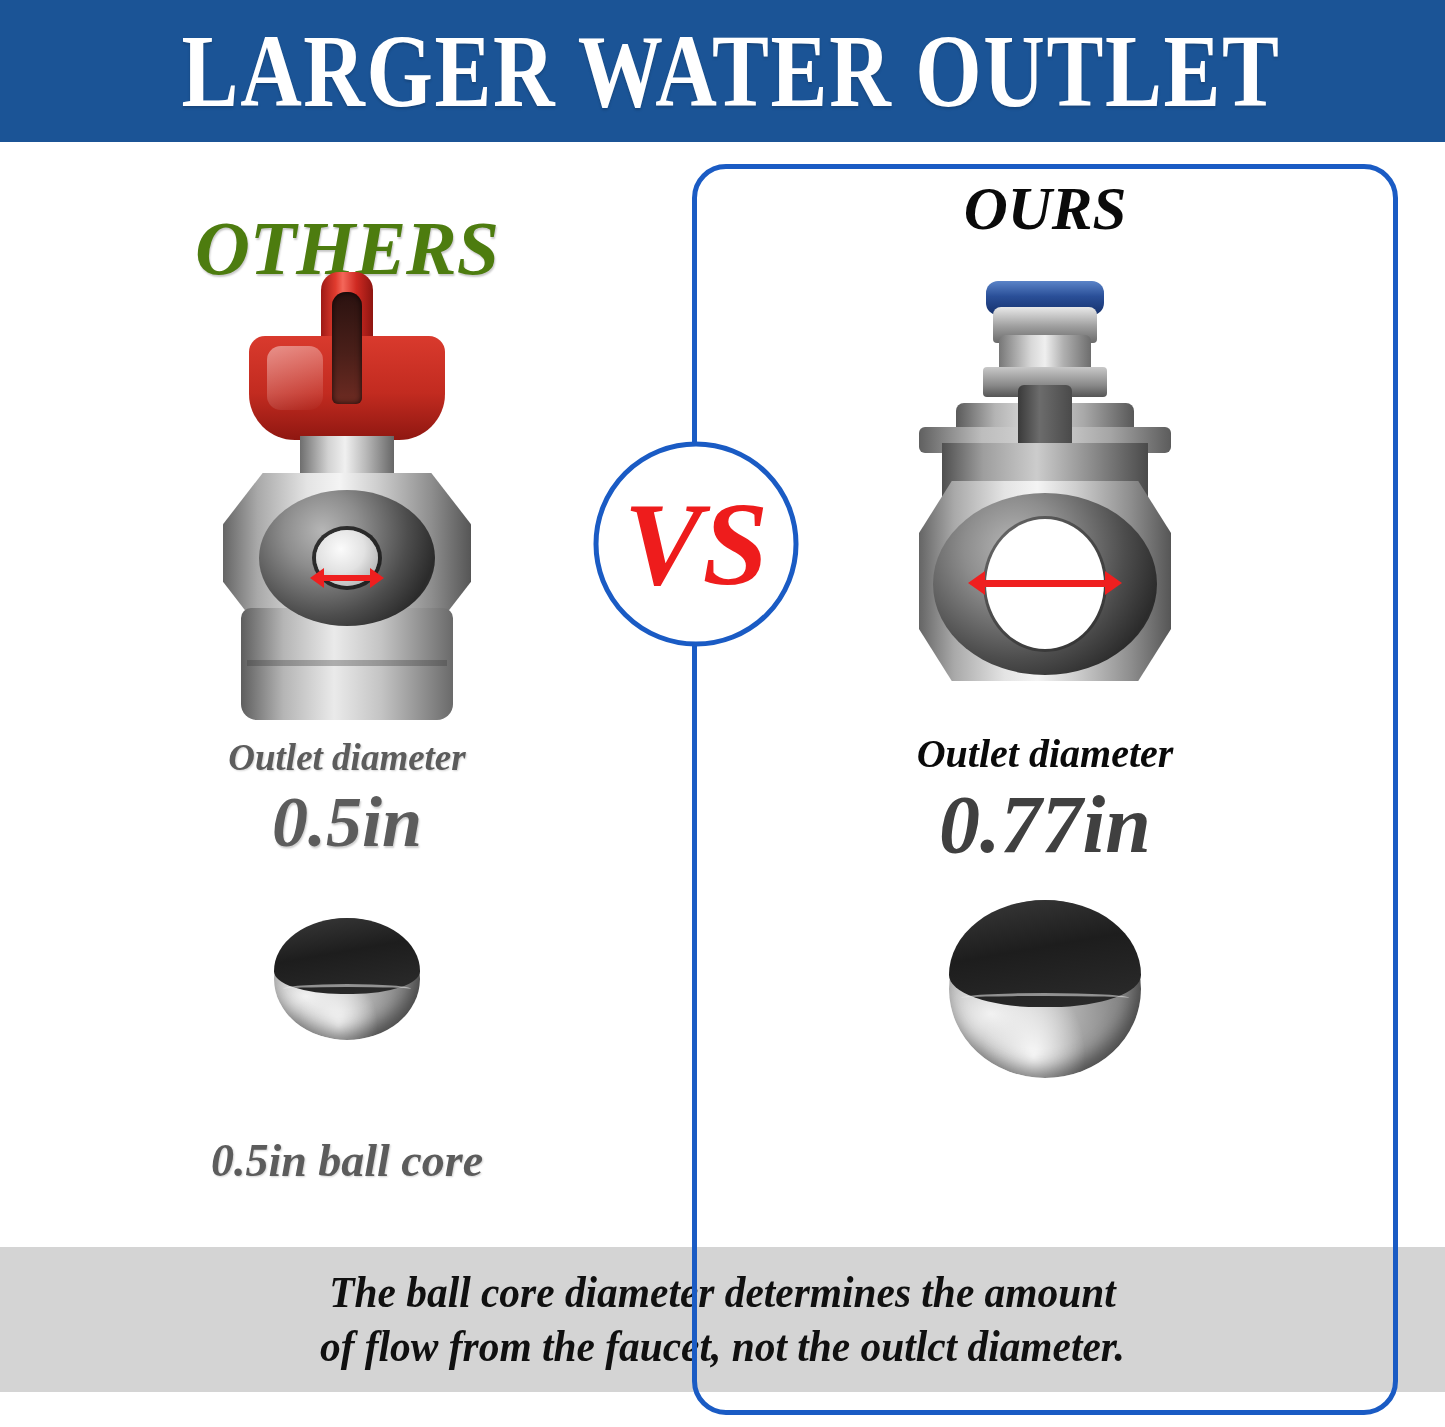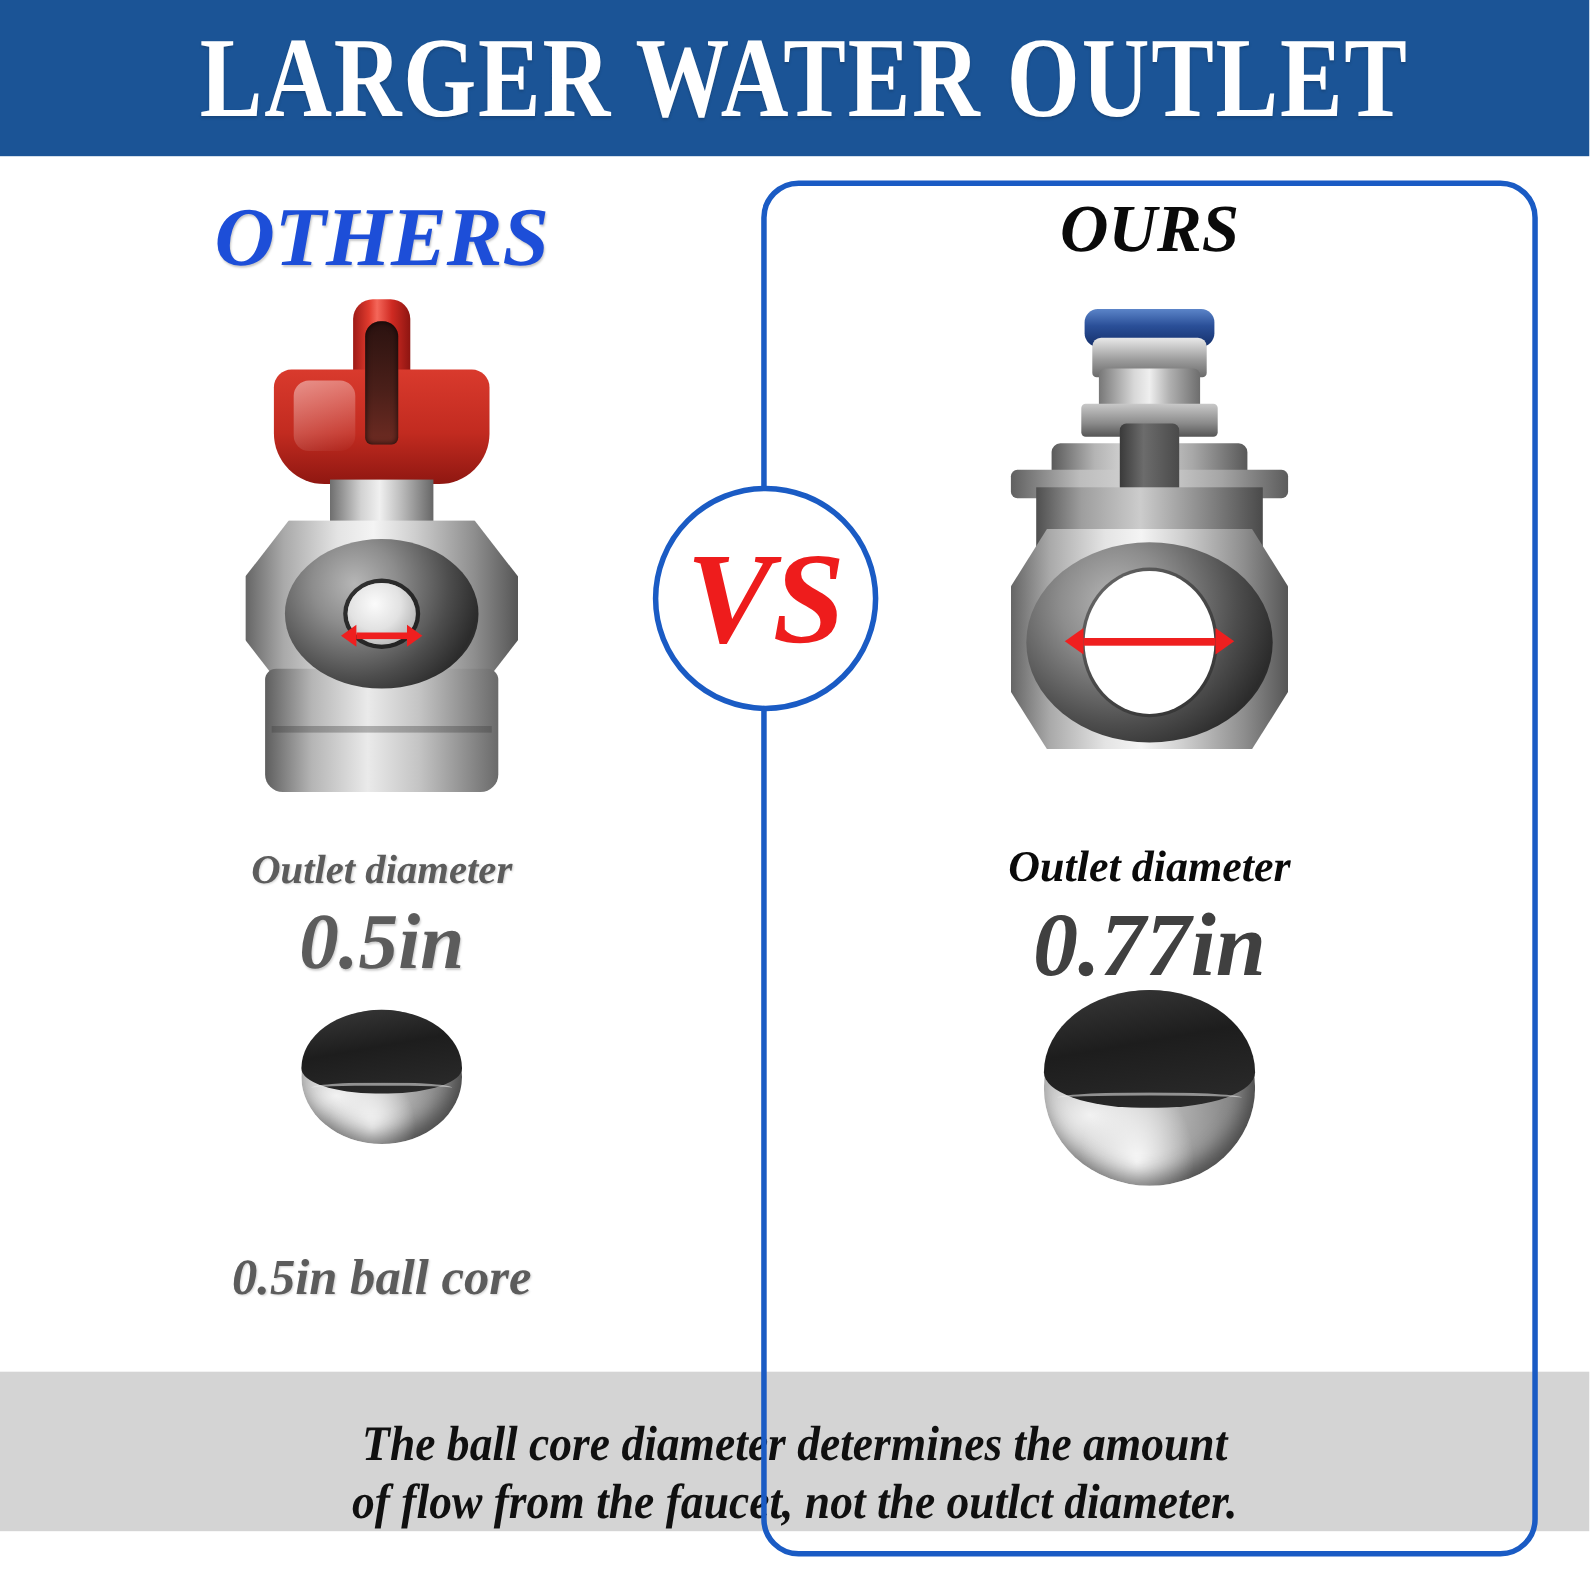--- a/index.html
+++ b/index.html
@@ -46,21 +46,21 @@
   .col-others{ left:2px; }
   .col-ours{ left:700px; }
 
   .col-heading{
     position:absolute; top:28px; left:0; width:100%;
     text-align:center;
     font-weight:700; font-style:italic;
     white-space:nowrap;
     line-height:1;
   }
-  .col-others .col-heading{ font-size:76px; color:#1d4ed8; text-shadow:1px 2px 2px rgba(0,0,0,.22); }
+  .col-others .col-heading{ font-size:76px; color:#4d7c0f; text-shadow:1px 2px 2px rgba(0,0,0,.22);margin-top:32px; }
   .col-ours .col-heading{ font-size:61px; color:#0a0a0a; }
 
   
   .valve-wrap{ position:absolute; left:0; width:100%; }
   .valve-others{ top:118px; height:410px; }
   .valve-ours{ top:125px; height:405px; }
 
   .valve-stage{ position:relative; width:100%; height:100%; }
 
   
@@ -206,21 +206,21 @@
   .arrow-others .arrow-head{ border-top-width:10px; border-bottom-width:10px; }
   .arrow-others .arrow-head.l{ border-right-width:14px; }
   .arrow-others .arrow-head.r{ border-left-width:14px; }
   .arrow-ours{ top:296px; width:154px; margin-left:-77px; }
 
   
   .measure{ position:absolute; left:0; width:100%; text-align:center; }
   .measure-others{ top:588px; }
   .measure-ours{ top:582px; }
   .measure-label{
-    font-weight:700; font-style:italic; line-height:1.1; white-space:nowrap;margin-top:34px;
+    font-weight:700; font-style:italic; line-height:1.1; white-space:nowrap;
   }
   .measure-value{
     font-weight:700; font-style:italic; line-height:1.05; white-space:nowrap;
   }
   .col-others .measure-label{ font-size:37px; color:#5c5c5c; text-shadow:1px 1px 2px rgba(0,0,0,.18); }
   .col-others .measure-value{ font-size:72px; color:#5c5c5c; margin-top:6px; text-shadow:1px 2px 2px rgba(0,0,0,.2); }
   .col-ours .measure-label{ font-size:40px; color:#0a0a0a; }
   .col-ours .measure-value{ font-size:82px; color:#404040; margin-top:6px; }
 
   
@@ -256,21 +256,21 @@
     position:absolute; left:0; width:100%; text-align:center;
     font-weight:700; font-style:italic; white-space:nowrap; line-height:1;font-family:Liberation Serif, serif;
   }
   .caption-others{ top:988px; font-size:46px; color:#5c5c5c; text-shadow:1px 1px 2px rgba(0,0,0,.18); }
   .caption-ours{ top:980px; font-size:48px; color:#0a0a0a; }
 
   
   .footer-band{
     position:absolute; left:0; top:1247px; width:1445px; height:145px;
     background:#d4d4d4;
-    display:flex; align-items:flex-end; justify-content:center;
+    display:flex; align-items:center; justify-content:center;
     z-index:2;
   }
   .footer-text{
     text-align:center;
     color:#101010;
     font-weight:700; font-style:italic;
     font-size:45px; line-height:1.18;
     transform:scaleX(0.92);
     white-space:nowrap;
   }

